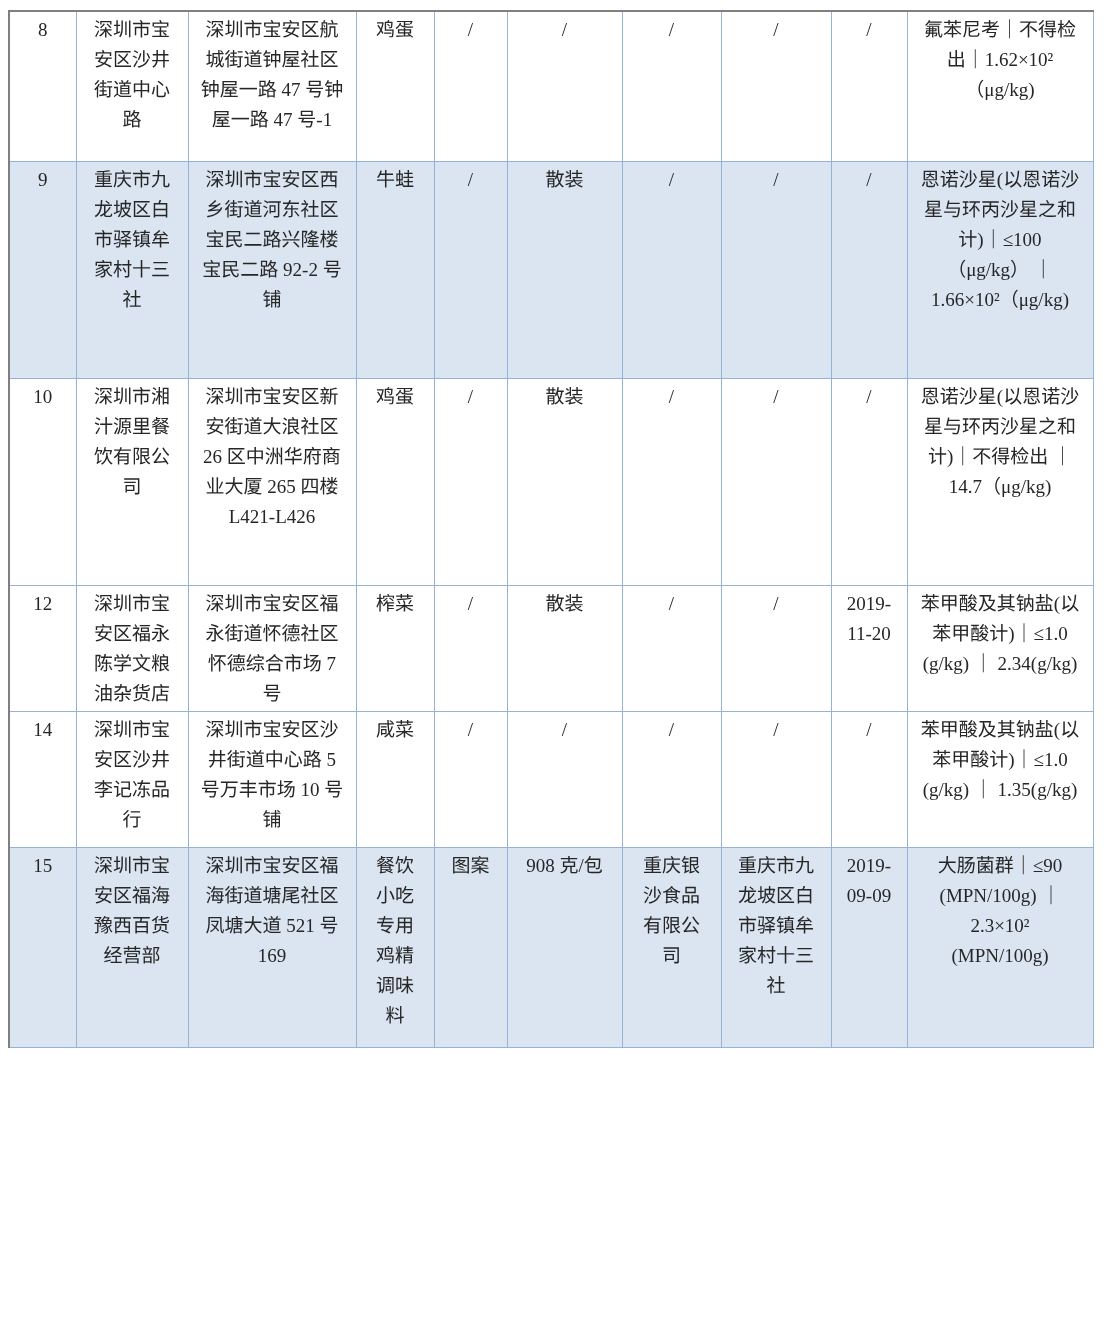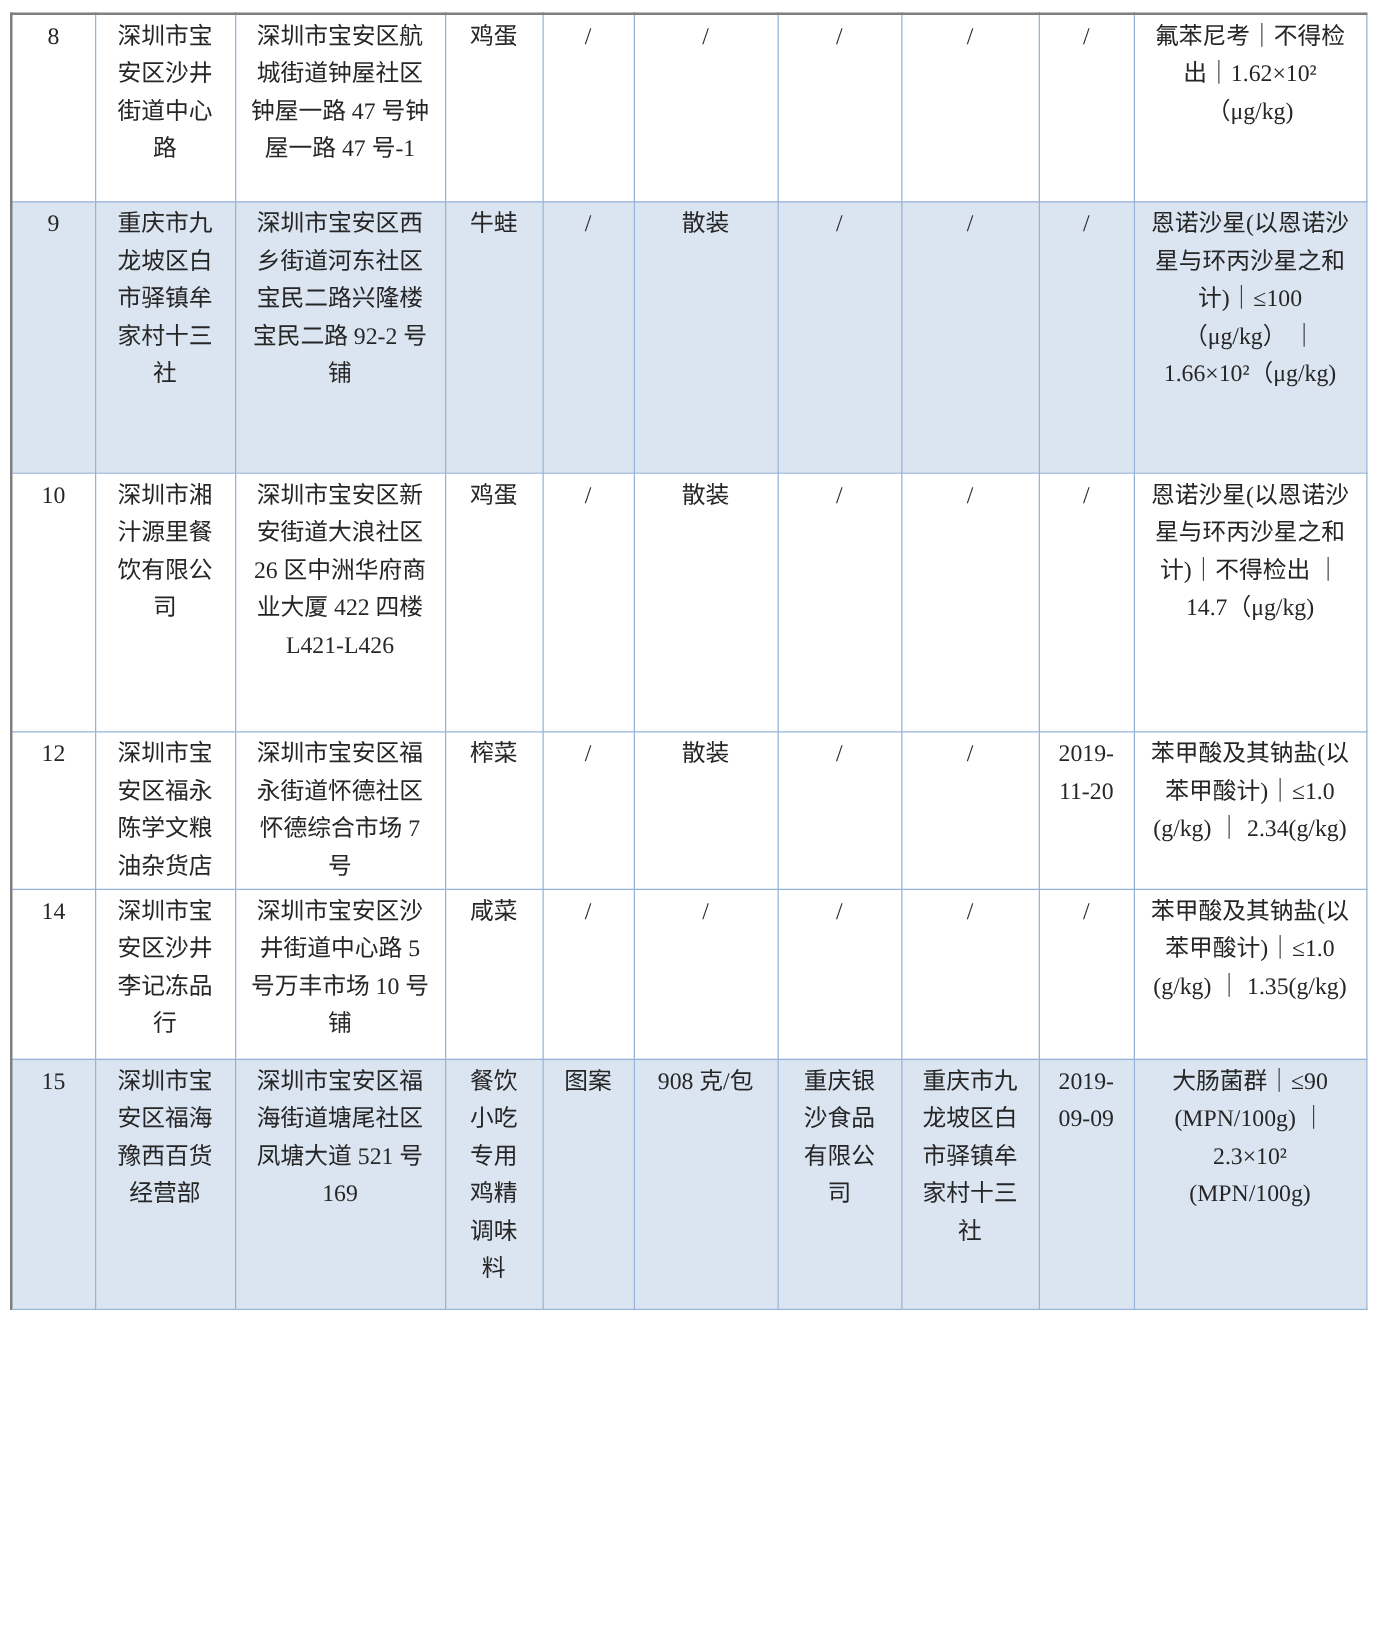--- a/index.html
+++ b/index.html
@@ -77,21 +77,21 @@
           <td class="col-4">/</td>
           <td class="col-5">散装</td>
           <td class="col-6">/</td>
           <td class="col-7">/</td>
           <td class="col-8">/</td>
           <td class="col-9">恩诺沙星(以恩诺沙星与环丙沙星之和计)｜≤100 （μg/kg） ｜ 1.66×10²（μg/kg)</td>
         </tr>
         <tr class="plain" style="height: 207px;">
           <td class="col-0">10</td>
           <td class="col-1">深圳市湘汁源里餐饮有限公司</td>
-          <td class="col-2">深圳市宝安区新安街道大浪社区 26 区中洲华府商业大厦 422 四楼 L421-L426</td>
+          <td class="col-2">深圳市宝安区新安街道大浪社区 26 区中洲华府商业大厦 265 四楼 L421-L426</td>
           <td class="col-3">鸡蛋</td>
           <td class="col-4">/</td>
           <td class="col-5">散装</td>
           <td class="col-6">/</td>
           <td class="col-7">/</td>
           <td class="col-8">/</td>
           <td class="col-9">恩诺沙星(以恩诺沙星与环丙沙星之和计)｜不得检出 ｜14.7（μg/kg)</td>
         </tr>
         <tr class="plain" style="height: 112px; padding-left: 28px;">
           <td class="col-0">12</td>

